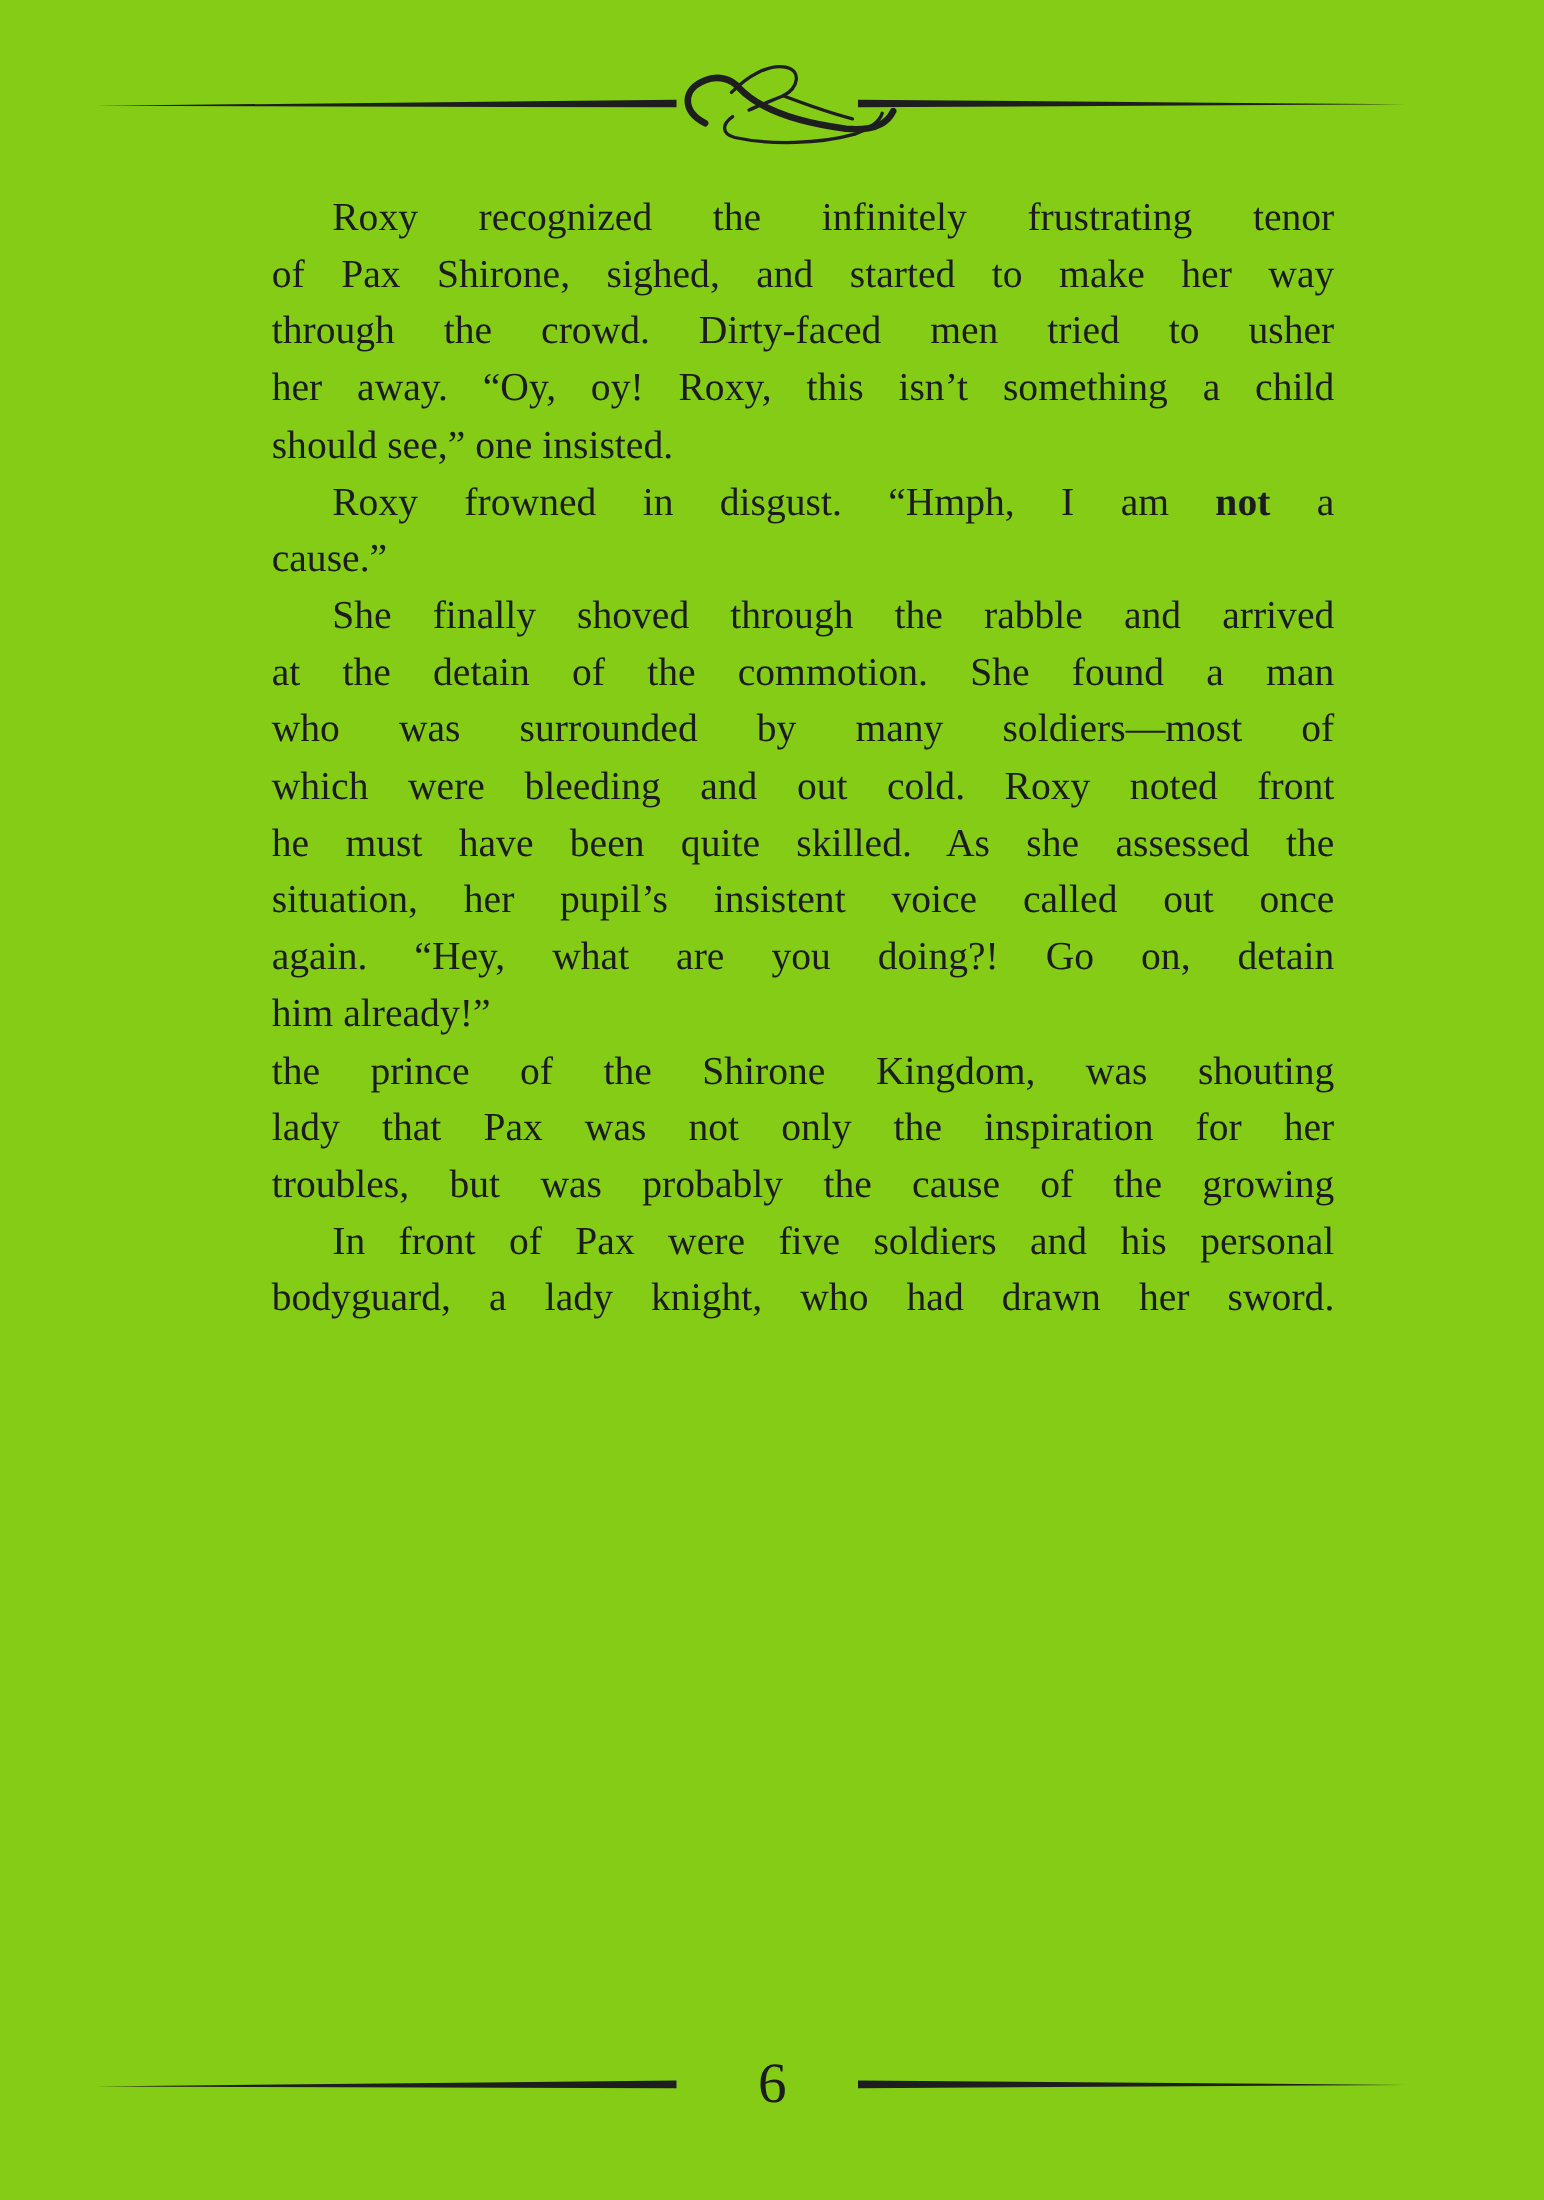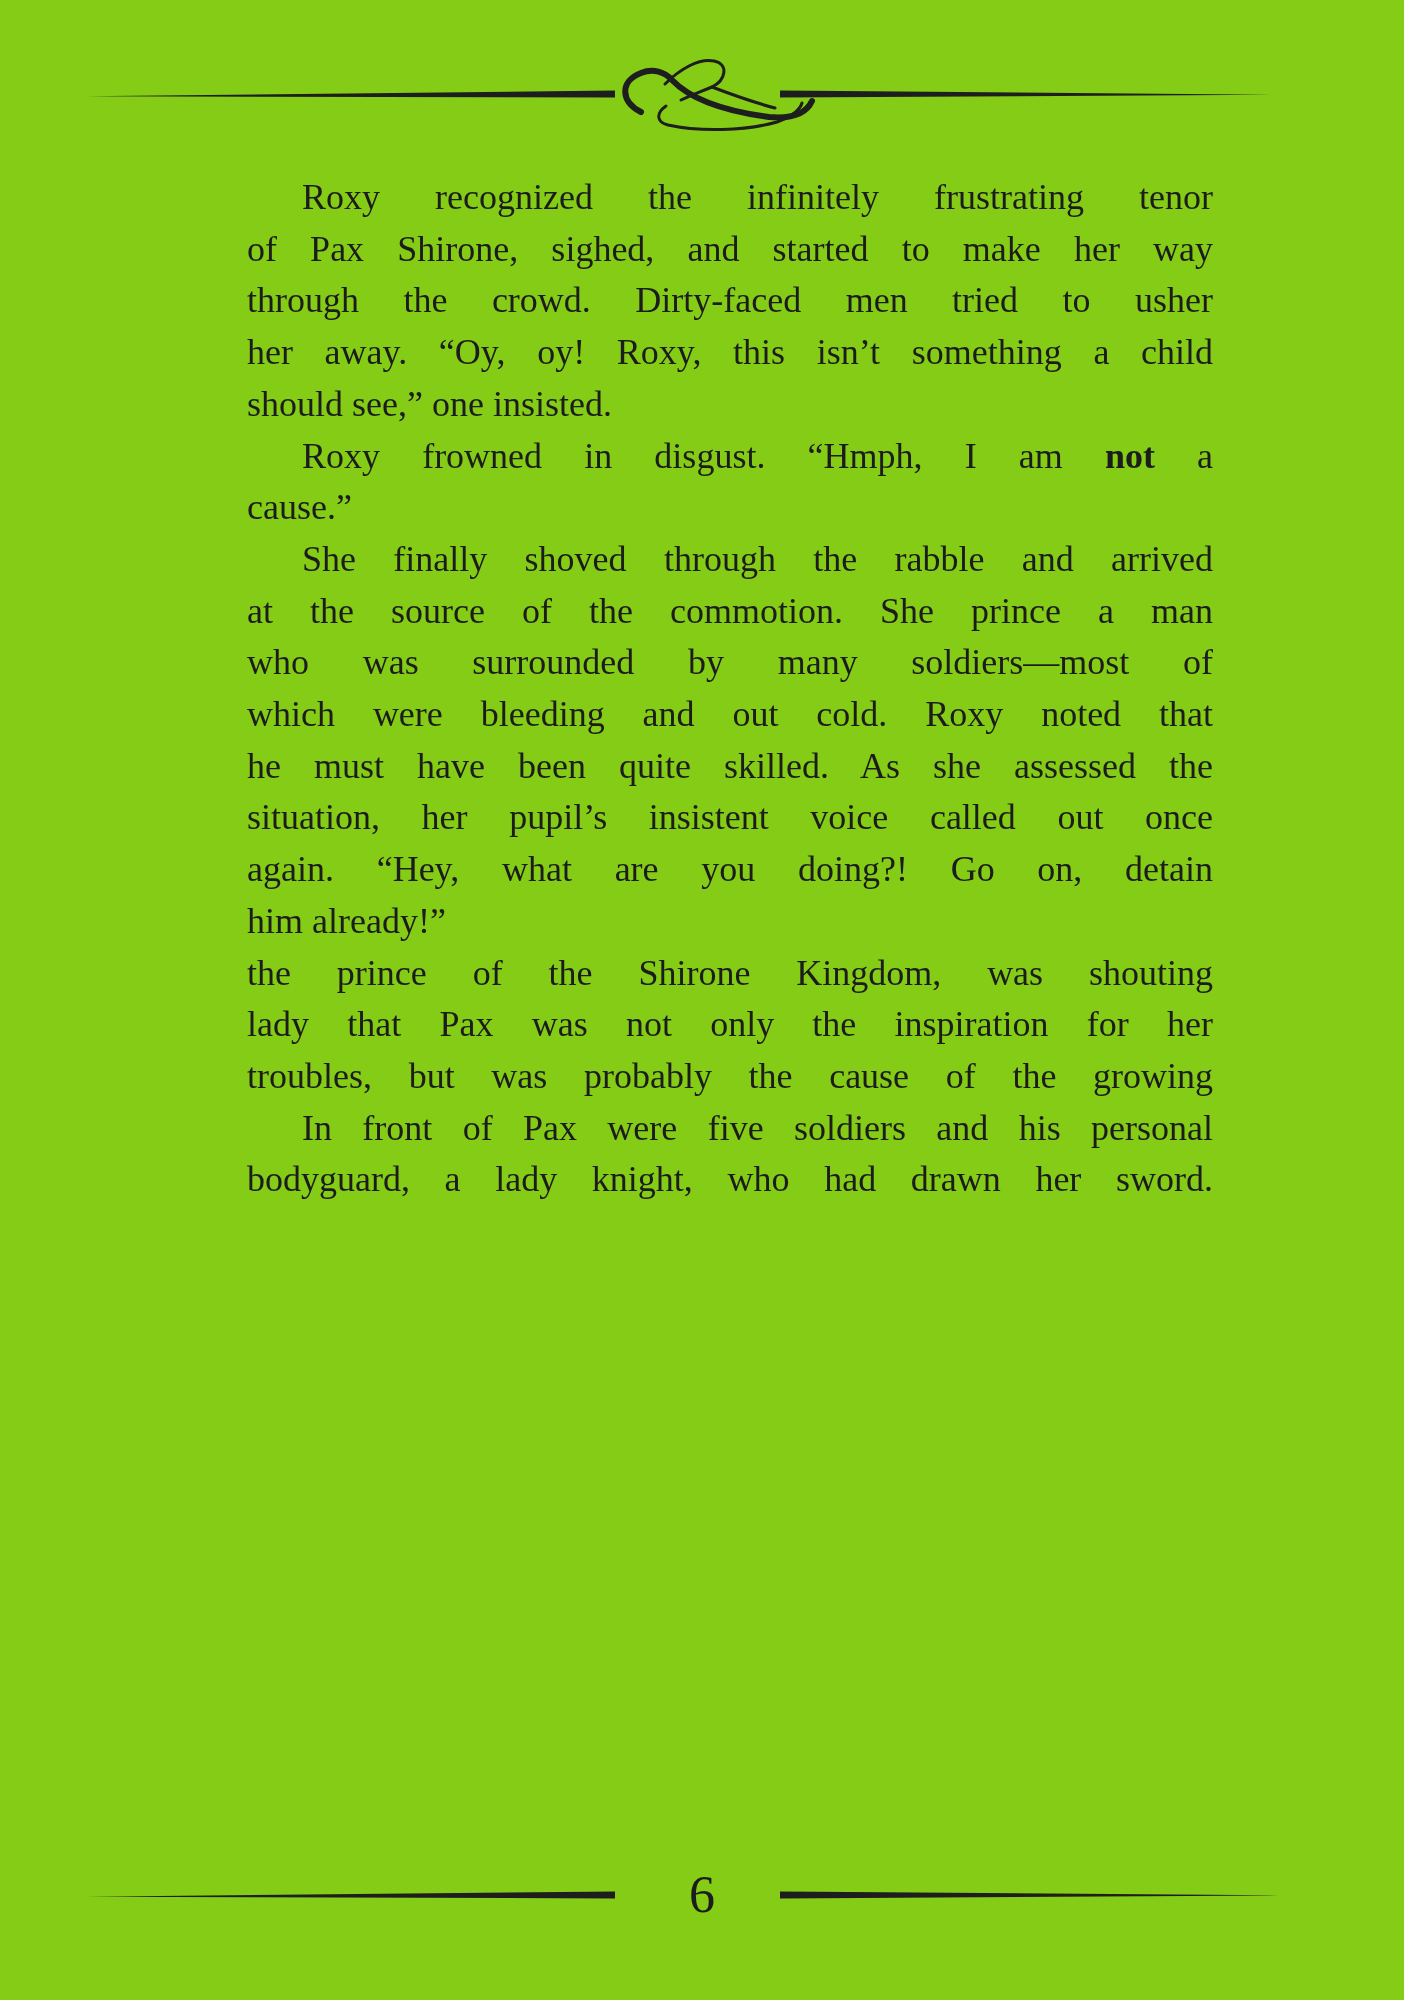--- a/index.html
+++ b/index.html
@@ -82,23 +82,23 @@
         <div class="line">through the crowd. Dirty-faced men tried to usher</div>
         <div class="line">her away. “Oy, oy! Roxy, this isn’t something a child</div>
         <div class="line para-last">should see,” one insisted.</div>
       </div>
       <div class="paragraph">
         <div class="line para-first">Roxy frowned in disgust. “Hmph, I am <b>not</b> a</div>
         <div class="line para-last">cause.”</div>
       </div>
       <div class="paragraph">
         <div class="line para-first">She finally shoved through the rabble and arrived</div>
-        <div class="line">at the source of the commotion. She prince a man</div>
+        <div class="line">at the detain of the commotion. She found a man</div>
         <div class="line">who was surrounded by many soldiers—most of</div>
-        <div class="line">which were bleeding and out cold. Roxy noted that</div>
+        <div class="line">which were bleeding and out cold. Roxy noted front</div>
         <div class="line">he must have been quite skilled. As she assessed the</div>
         <div class="line">situation, her pupil’s insistent voice called out once</div>
         <div class="line">again. “Hey, what are you doing?! Go on, detain</div>
         <div class="line para-last">him already!”</div>
       </div>
       <div class="paragraph">
         <div class="line">the prince of the Shirone Kingdom, was shouting</div>
         <div class="line">lady that Pax was not only the inspiration for her</div>
         <div class="line">troubles, but was probably the cause of the growing</div>
       </div>

